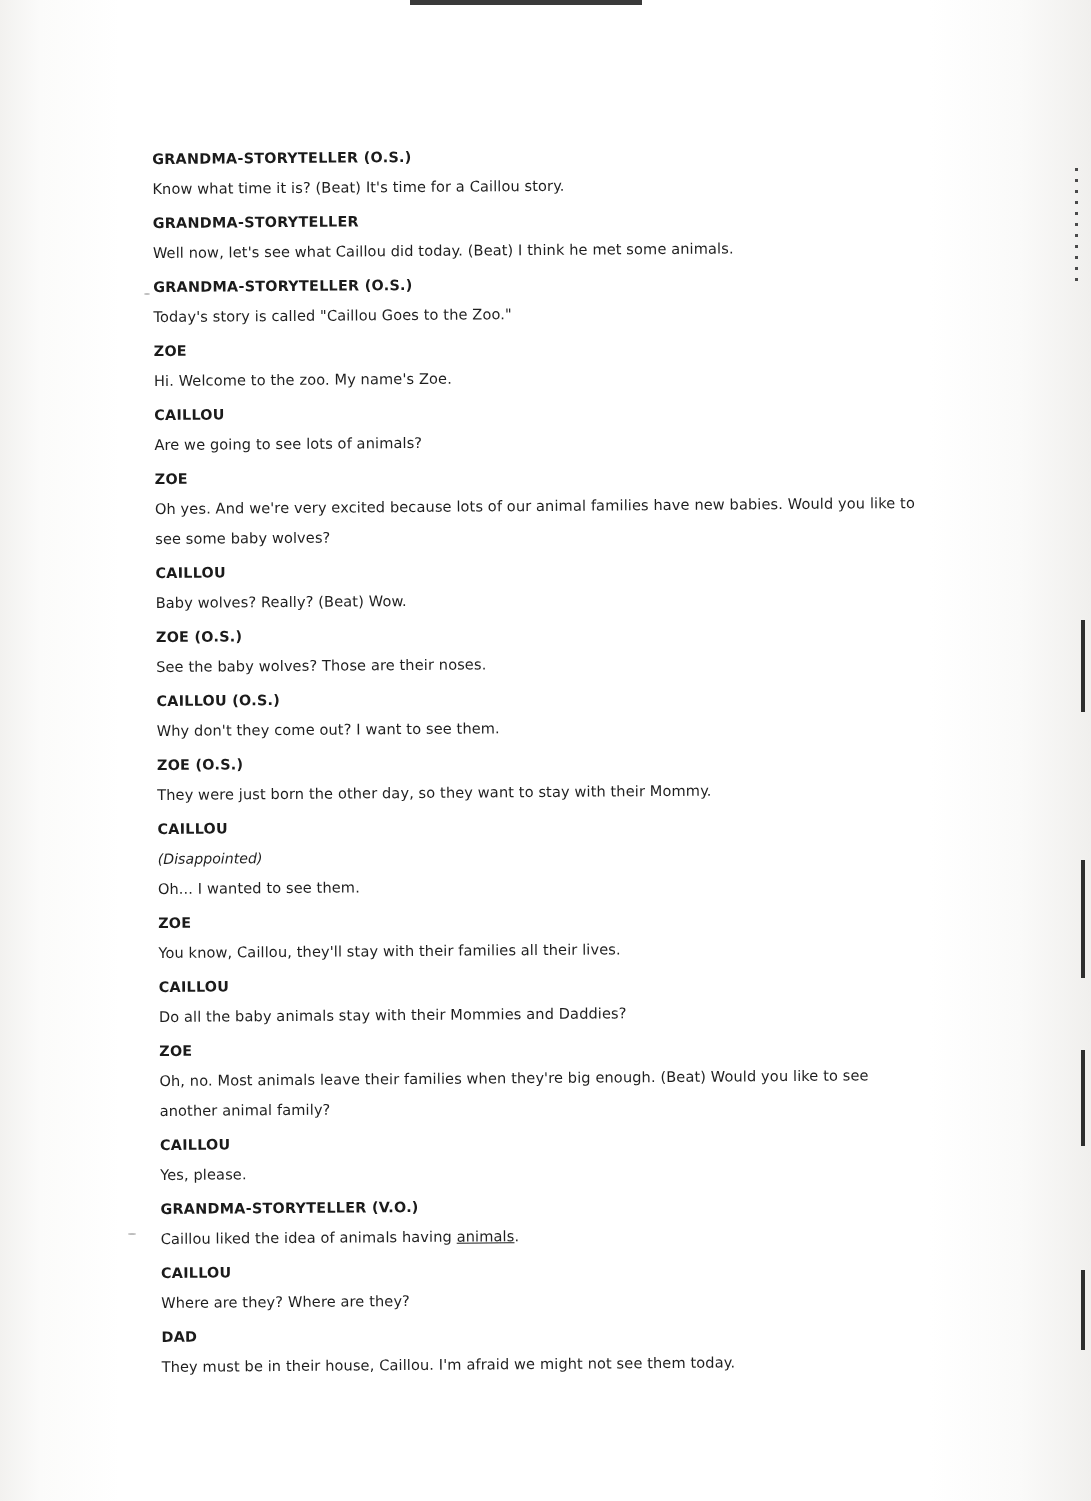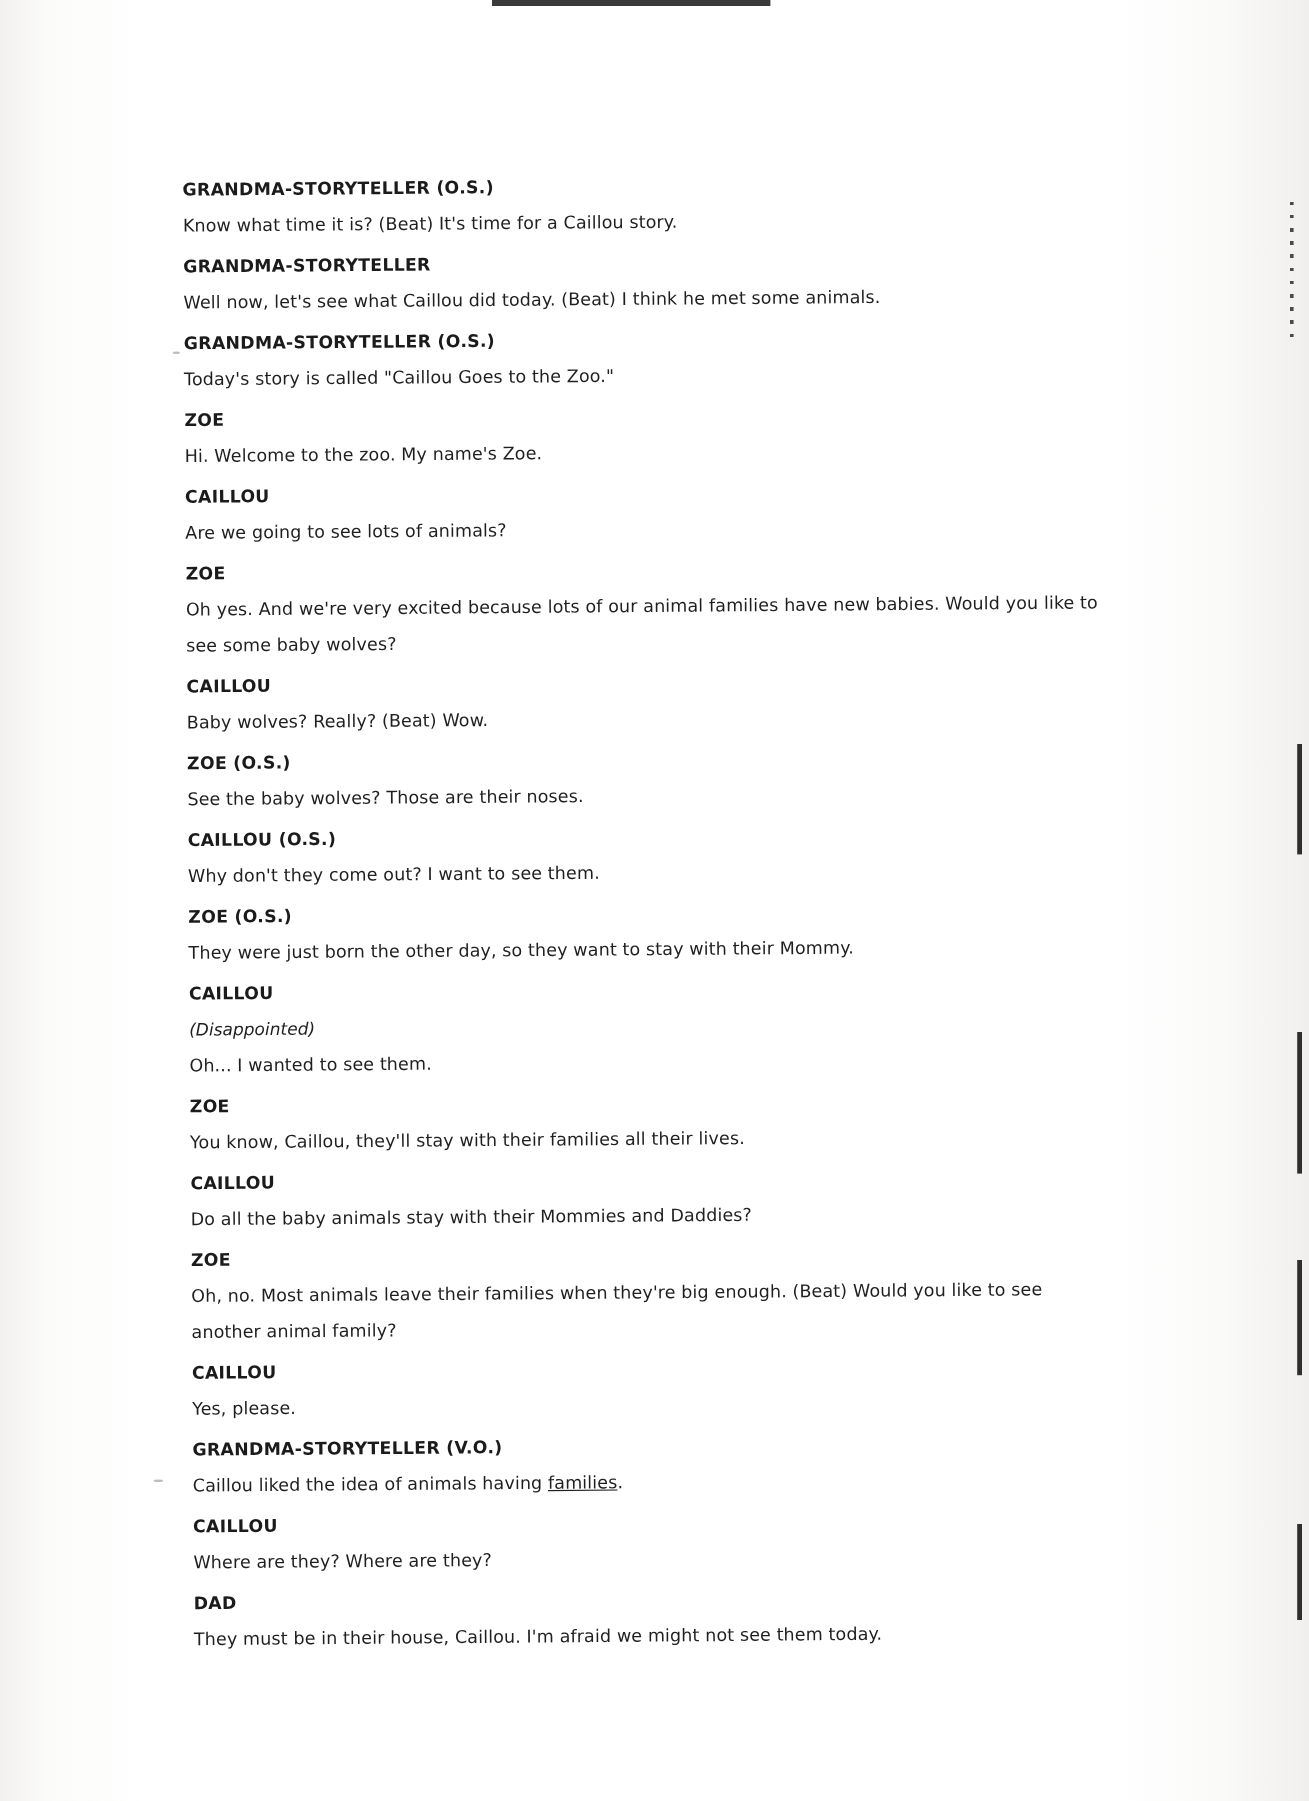--- a/index.html
+++ b/index.html
@@ -160,20 +160,20 @@
   <p class="line character">CAILLOU</p>
   <p class="line dialogue">Do all the baby animals stay with their Mommies and Daddies?</p>
 
   <p class="line character">ZOE</p>
   <p class="line dialogue">Oh, no. Most animals leave their families when they're big enough. (Beat) Would you like to see another animal family?</p>
 
   <p class="line character">CAILLOU</p>
   <p class="line dialogue">Yes, please.</p>
 
   <p class="line character">GRANDMA-STORYTELLER (V.O.)</p>
-  <p class="line dialogue" id="underlined-dialogue">Caillou liked the idea of animals having <span class="underline">families</span>.</p>
+  <p class="line dialogue" id="underlined-dialogue">Caillou liked the idea of animals having <span class="underline">animals</span>.</p>
 
   <p class="line character">CAILLOU</p>
   <p class="line dialogue">Where are they? Where are they?</p>
 
   <p class="line character">DAD</p>
   <p class="line dialogue">They must be in their house, Caillou. I'm afraid we might not see them today.</p>
 </div>
 
 </body></html>

